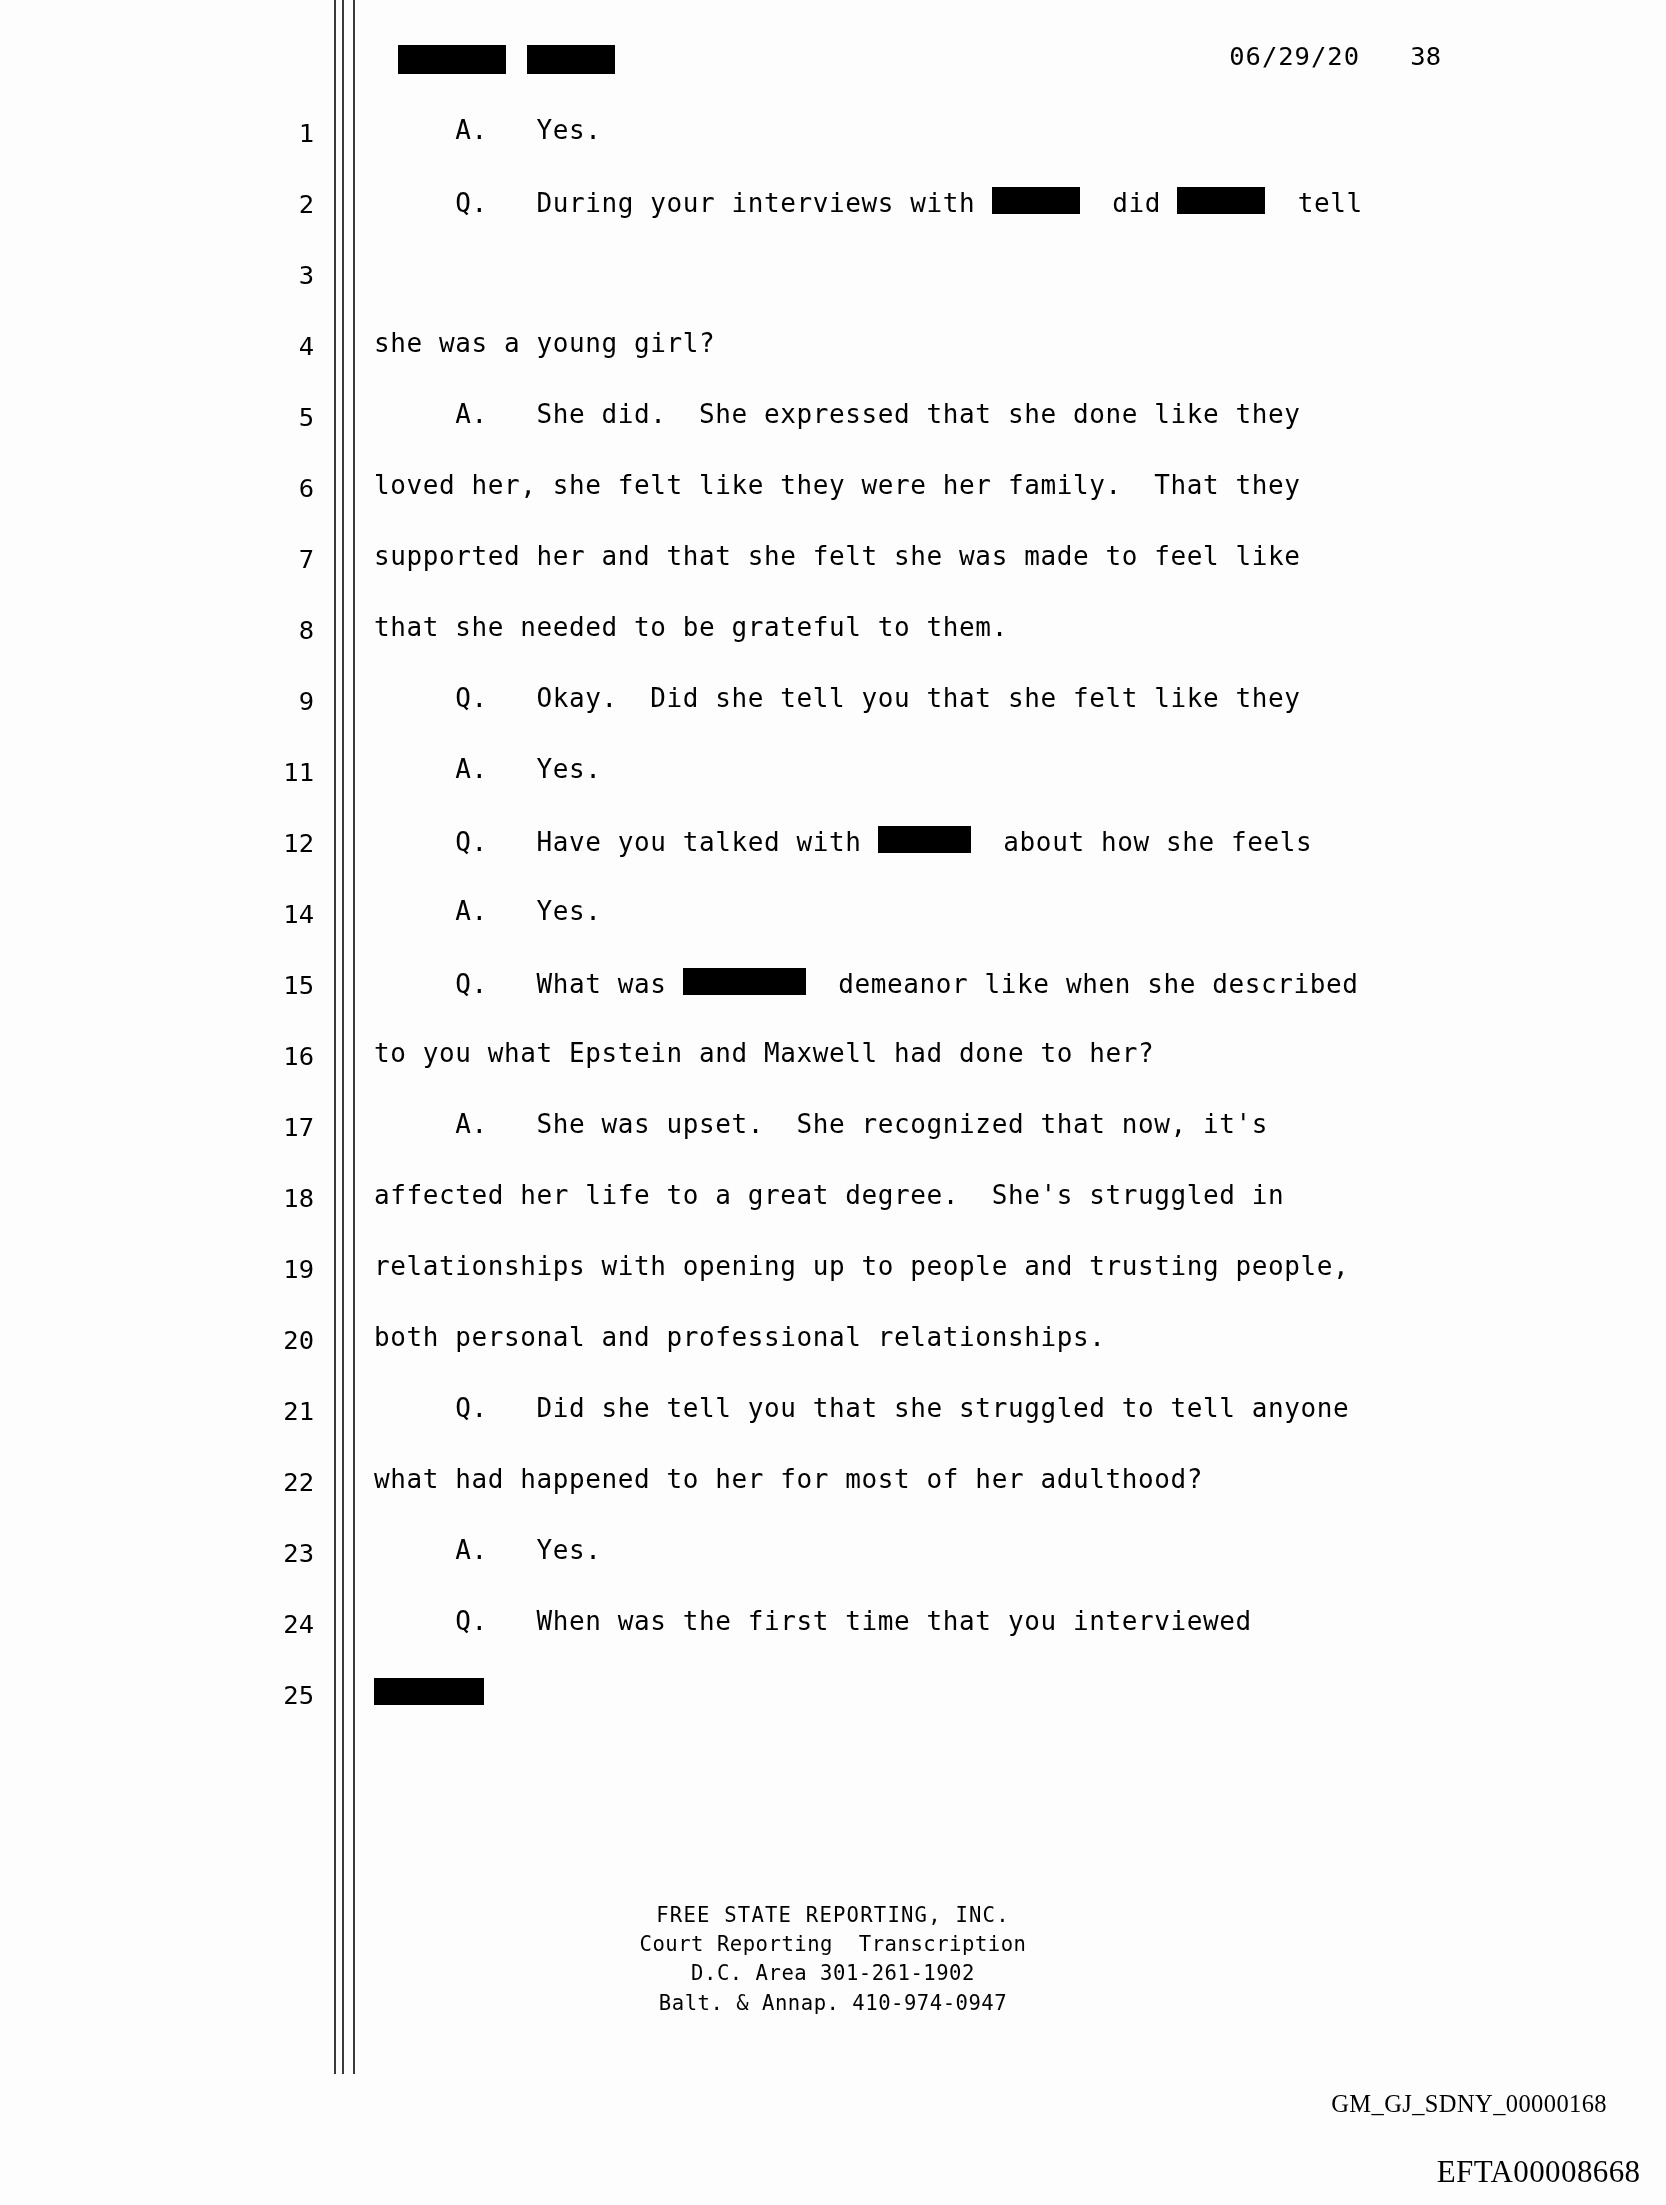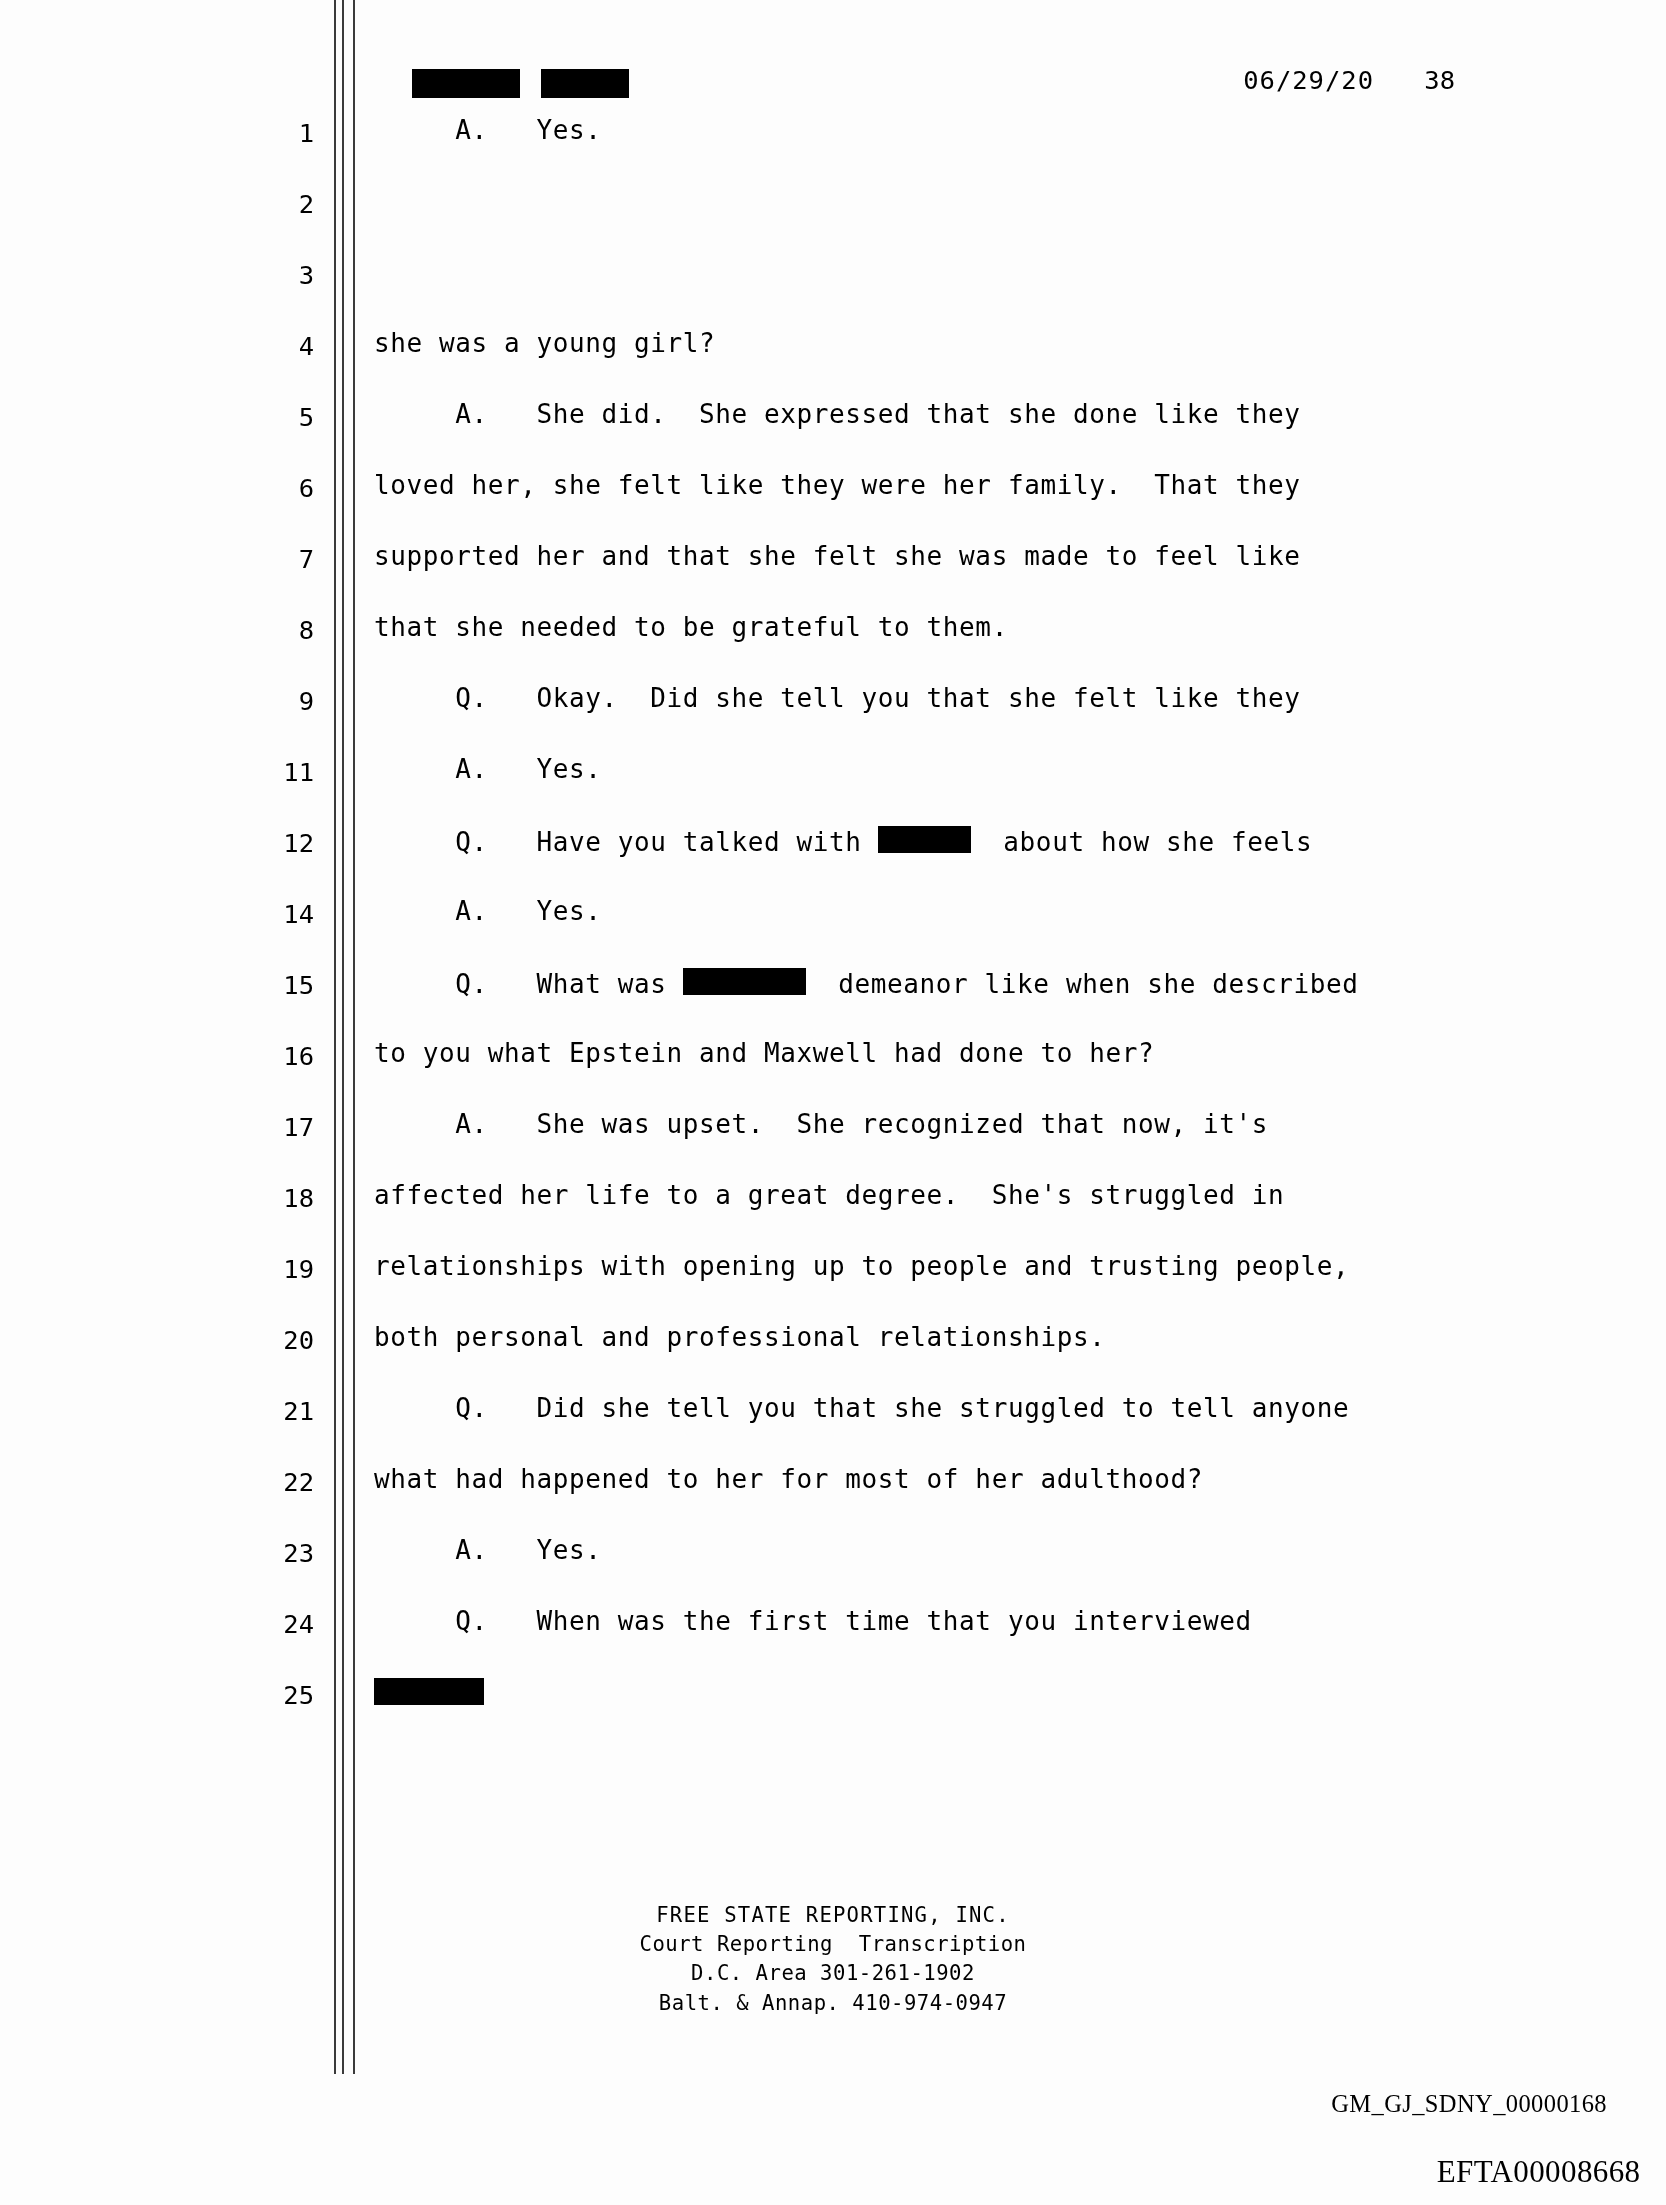--- a/index.html
+++ b/index.html
@@ -32,25 +32,24 @@
     height: 2074px;
     background: #3a3a3a;
   }
   .rule.r1 { left: 334px; }
   .rule.r2 { left: 342px; }
   .rule.r3 { left: 353px; }
 
   
   .header {
     position: absolute;
-    left: 404px;
+    left: 390px;
     top: 35px;
     width: 1088px;
     height: 45px;
-    margin-top: 24px;
   }
   .header .redact-a {
     position: absolute; left: 7.8px; top: 9.8px;
     width: 108px; height: 29px; background: #000;
   }
   .header .redact-b {
     position: absolute; left: 137px; top: 9.8px;
     width: 88px; height: 29px; background: #000;
   }
   .header .date {
@@ -154,20 +153,21 @@
     <div class="pageno">38</div>
   </div>
 
   <div class="lines" id="lines">
       <div class="line">
         <div class="num">1</div>
         <div class="txt"><span>     A.   Yes.</span></div>
       </div>
       <div class="line">
         <div class="num">2</div>
+        <div class="txt"><span>     Q.   During your interviews with </span><span class="blk w2"></span><span>  did </span><span class="blk w2"></span><span>  tell</span></div>
       </div>
       <div class="line">
         <div class="num">3</div>
       </div>
       <div class="line">
         <div class="num">4</div>
         <div class="txt"><span>she was a young girl?</span></div>
       </div>
       <div class="line">
         <div class="num">5</div>

